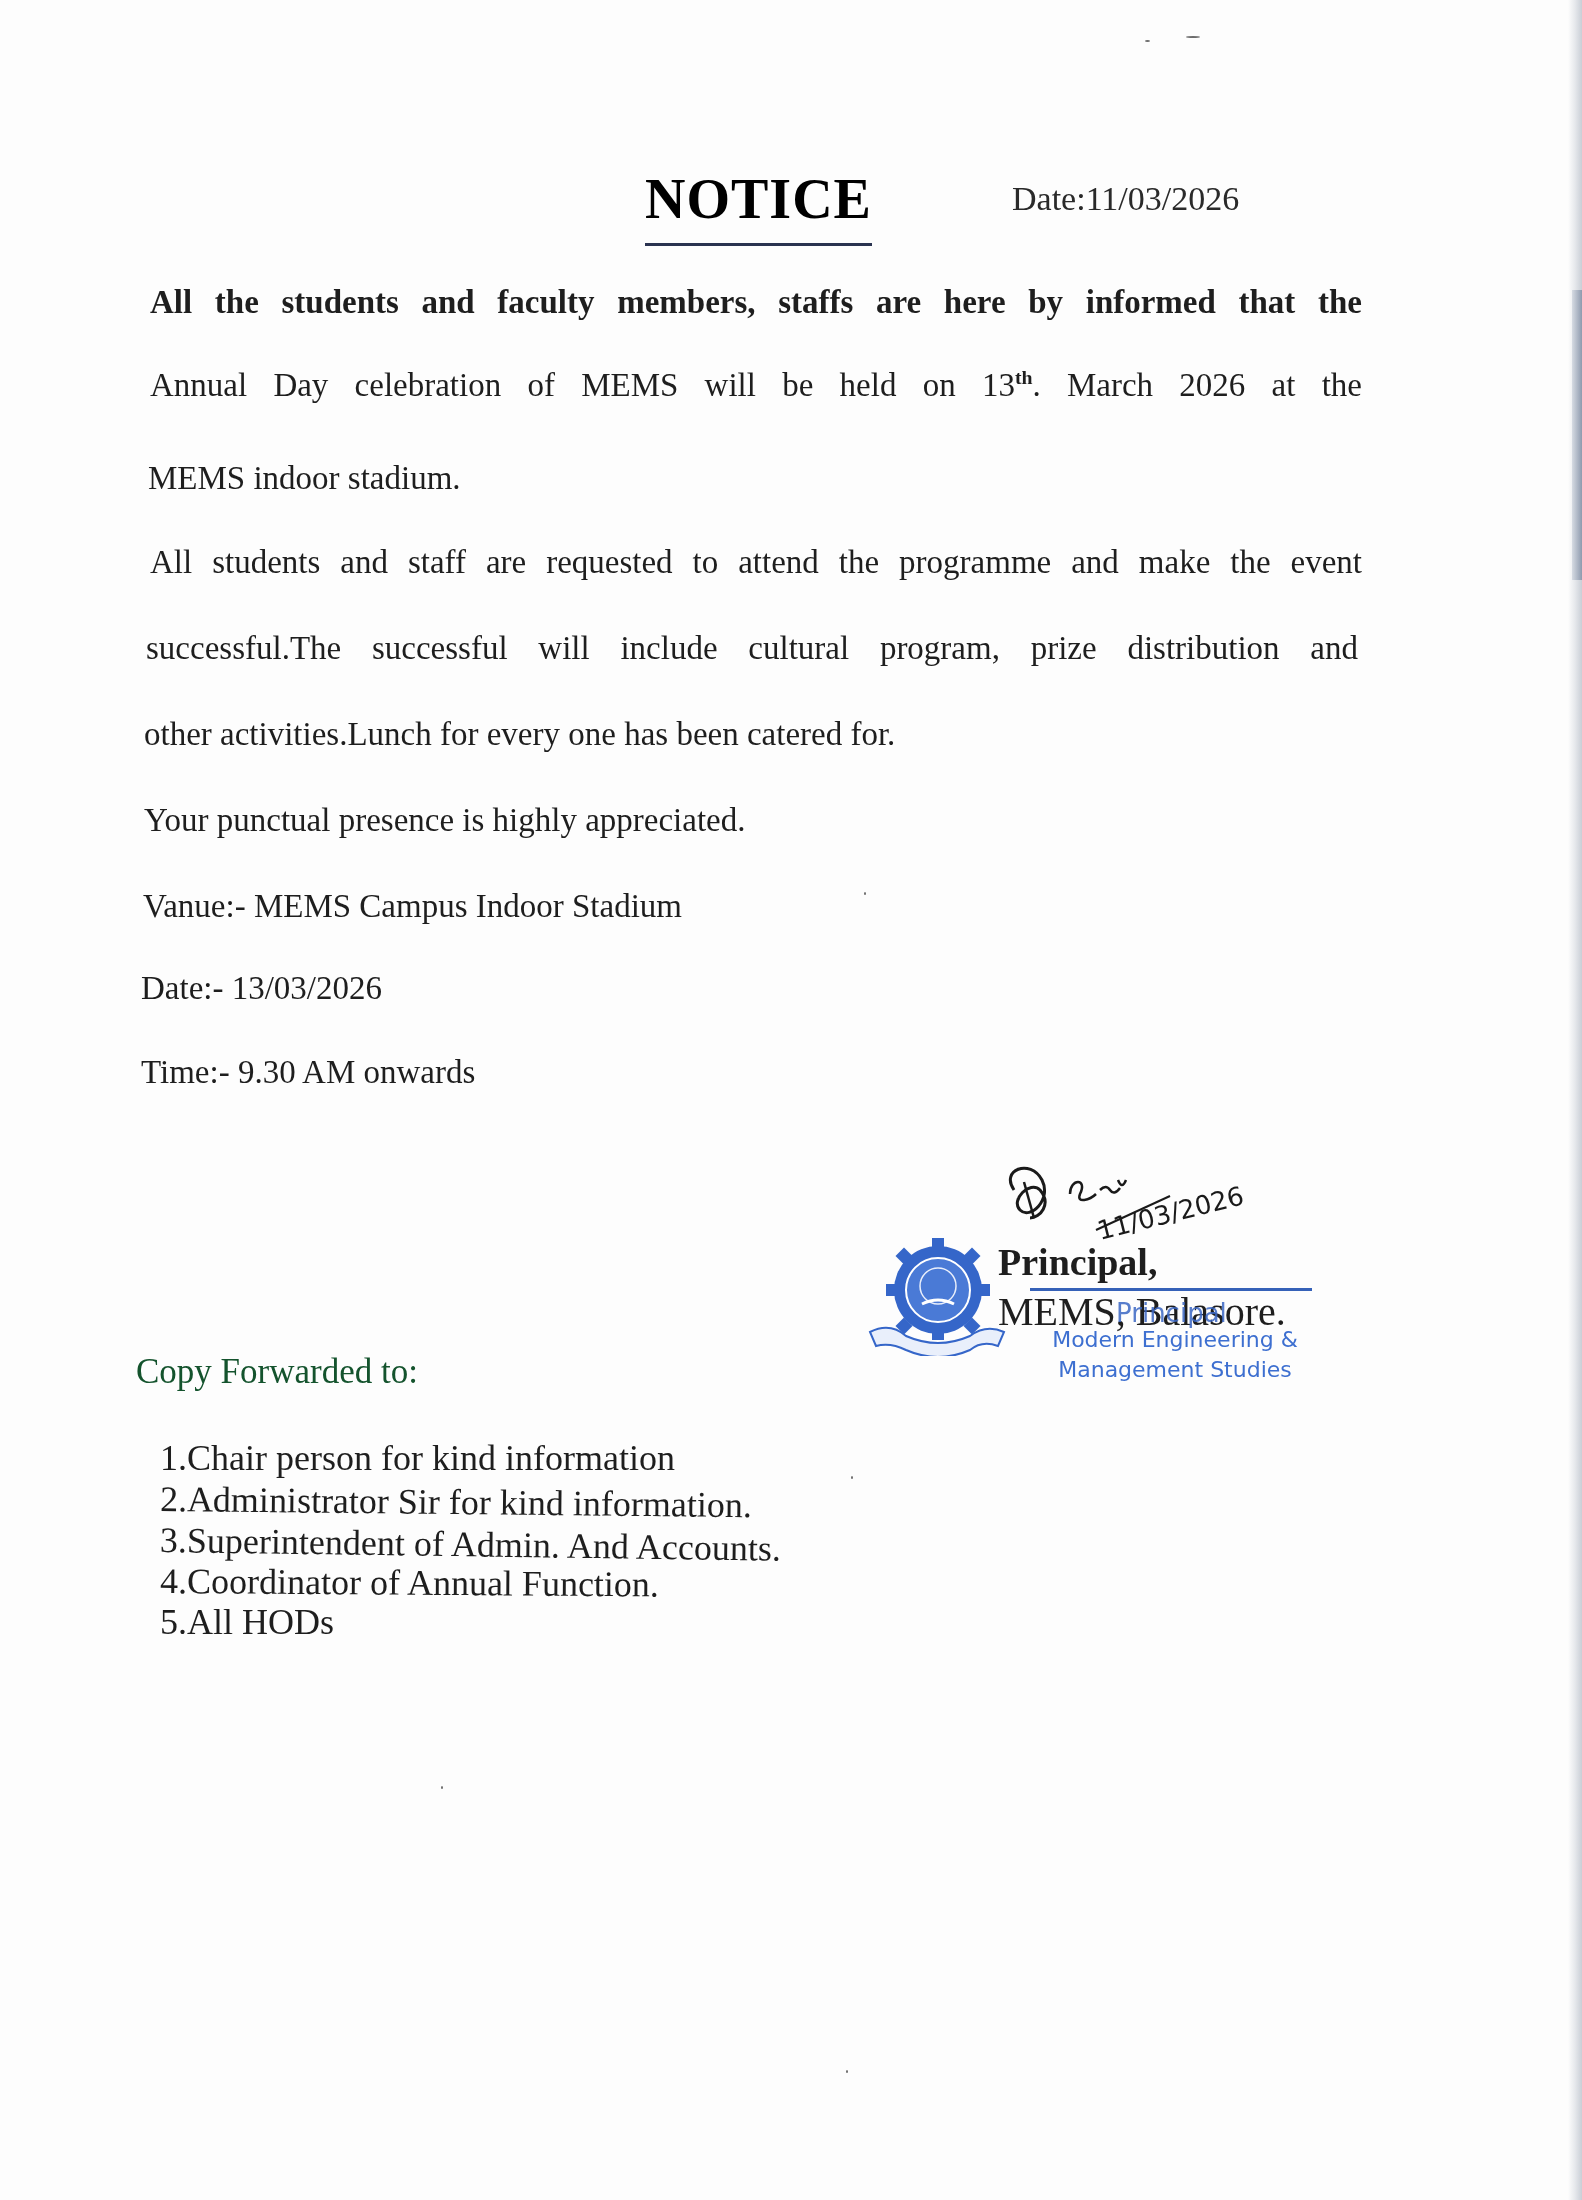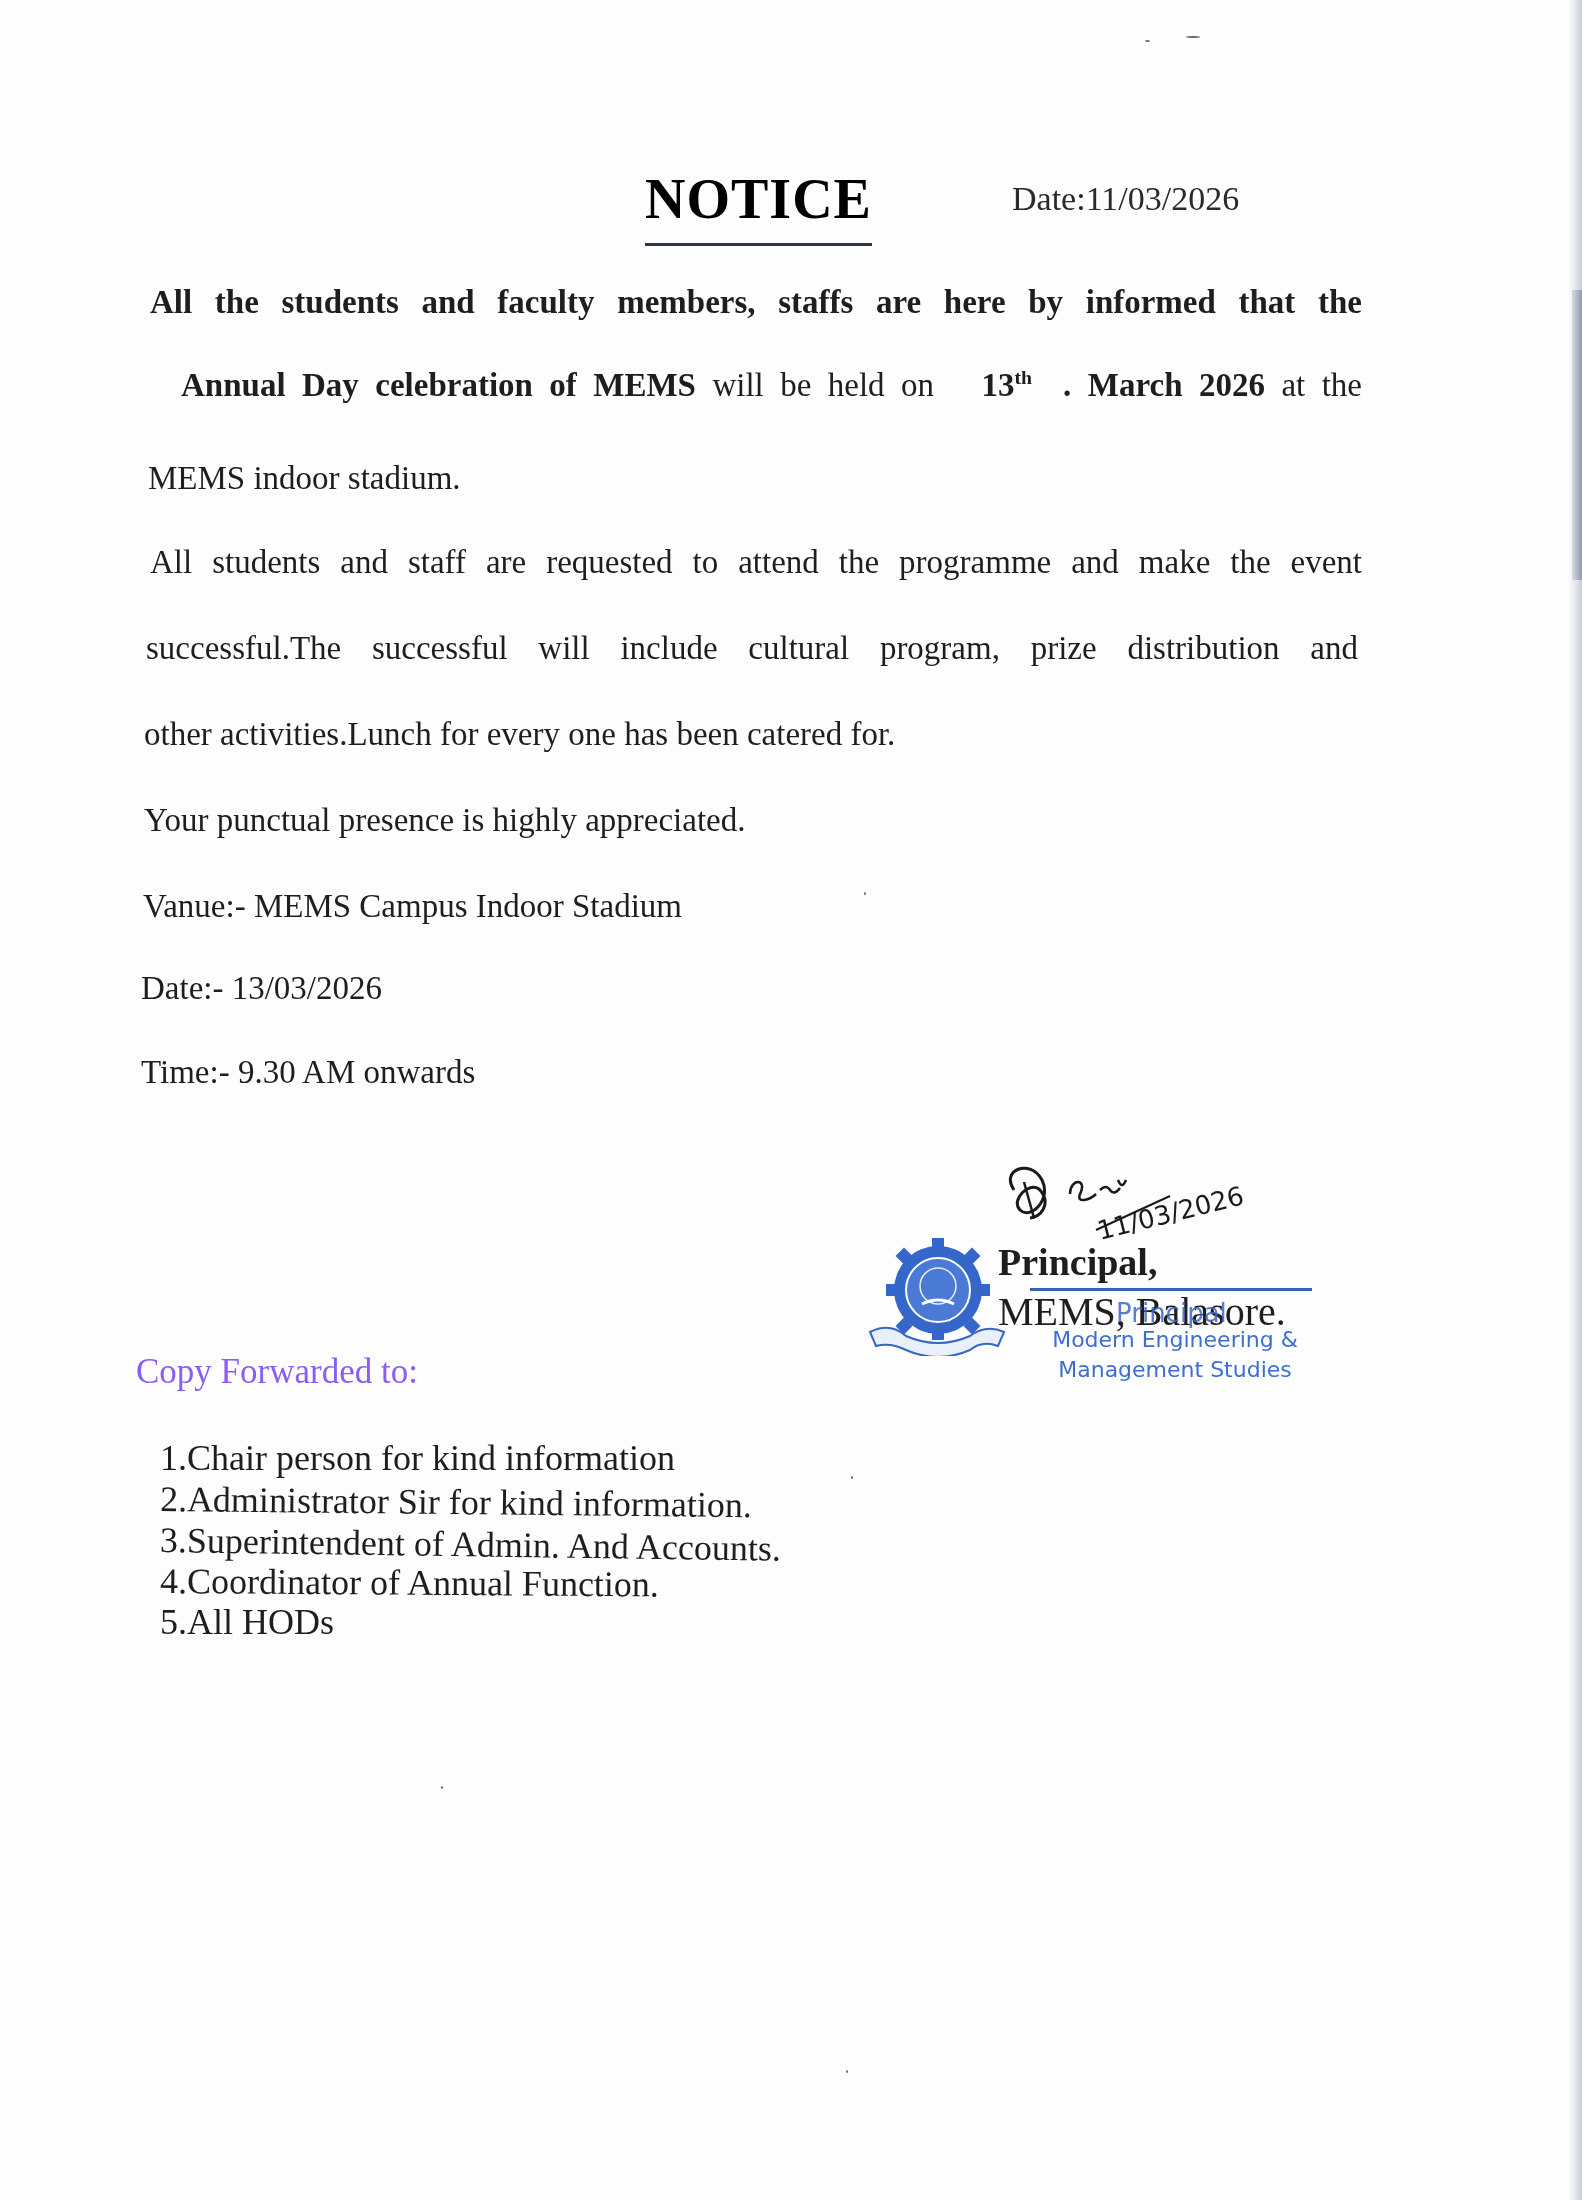--- a/index.html
+++ b/index.html
@@ -27,21 +27,21 @@
   .top-date {
     position: absolute; left: 1012px; top: 180px;
     font-size: 34px; color: #2a2a2a;
   }
   .line {
     position: absolute; font-size: 33px; white-space: nowrap; color: #1e1e1e;
   }
   .justify {
     left: 150px; width: 1212px; text-align: justify; text-align-last: justify;
   }
-  .bold { font-weight: bold; margin-left: 31px; }
+  .bold { font-weight: normal; }
   sup { font-size: 0.6em; font-weight: bold; }
 
   .sig { position: absolute; left: 1000px; top: 1160px; width: 300px; height: 110px; }
   .principal {
     position: absolute; left: 998px; top: 1240px; font-size: 38px; color: #1e1e1e; font-weight: bold;
   }
   .principal-rule {
     position: absolute; left: 1030px; top: 1288px; width: 282px; height: 3px; background: #3561b8;
   }
   .mems {
@@ -50,21 +50,21 @@
   .stamp-principal {
     position: absolute; left: 1116px; top: 1298px; font-family: "DejaVu Sans", sans-serif;
     font-size: 26px; color: #3b67c4; opacity: 0.85;
   }
   .stamp-inst {
     position: absolute; left: 1030px; top: 1325px; width: 290px; text-align: center;
     font-family: "DejaVu Sans", sans-serif; font-size: 22px; line-height: 30px; color: #3d6fd0;
   }
   .logo { position: absolute; left: 866px; top: 1236px; width: 140px; height: 120px; }
 
-  .copy-head { position: absolute; left: 136px; top: 1352px; font-size: 35px; color: #8b5cf6; }
+  .copy-head { position: absolute; left: 136px; top: 1352px; font-size: 35px; color: #14532d; }
   .list { position: absolute; left: 160px; top: 1438px; font-size: 36px; color: #1e1e1e; }
   .list div { height: 41px; line-height: 41px; white-space: nowrap; }
   .list div:nth-child(2) { transform: rotate(0.6deg); transform-origin: left center; }
   .list div:nth-child(3) { transform: rotate(0.8deg); transform-origin: left center; }
   .list div:nth-child(4) { transform: rotate(0.4deg); transform-origin: left center; }
 </style>
 </head>
 <body>
 
 <div class="edge">

